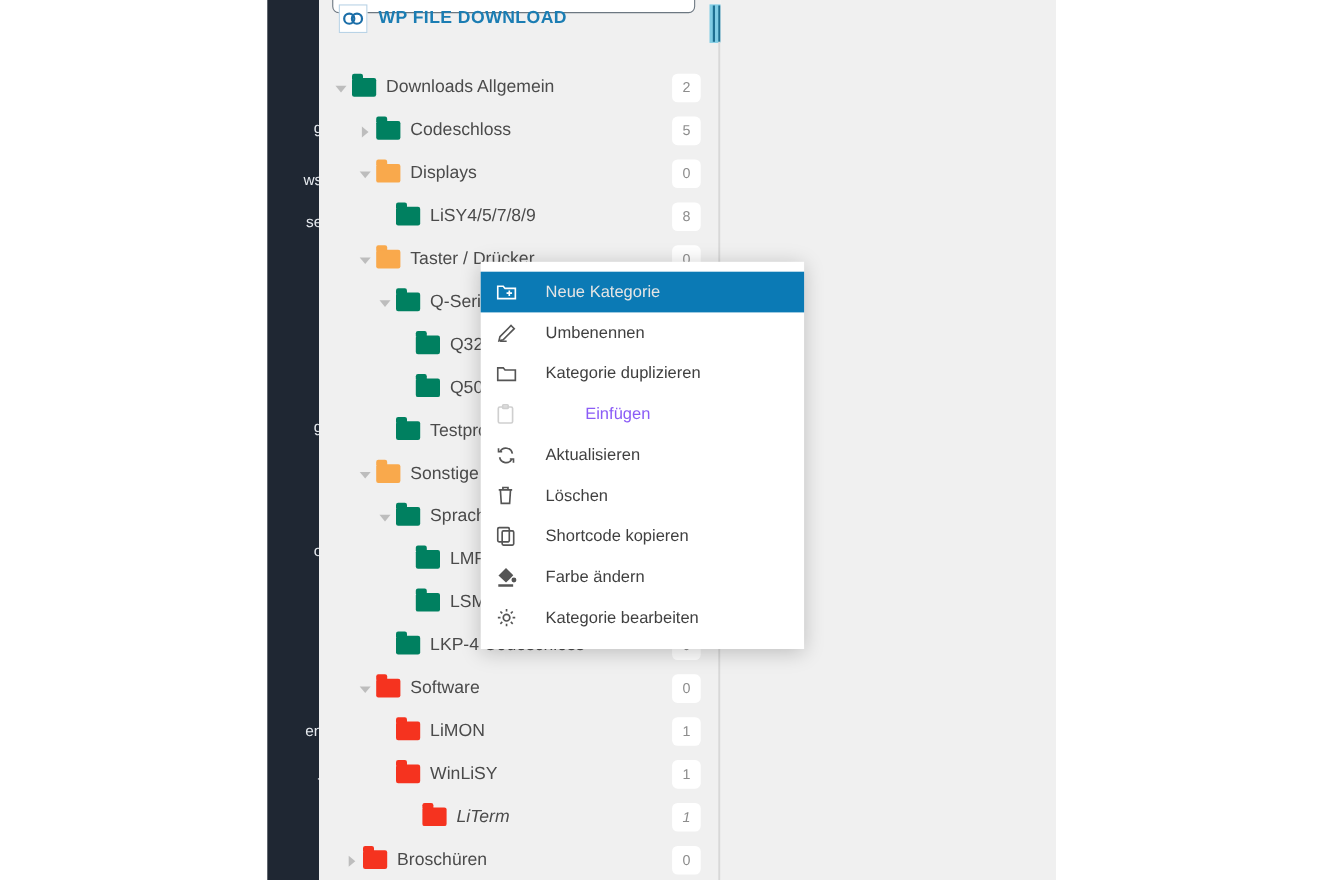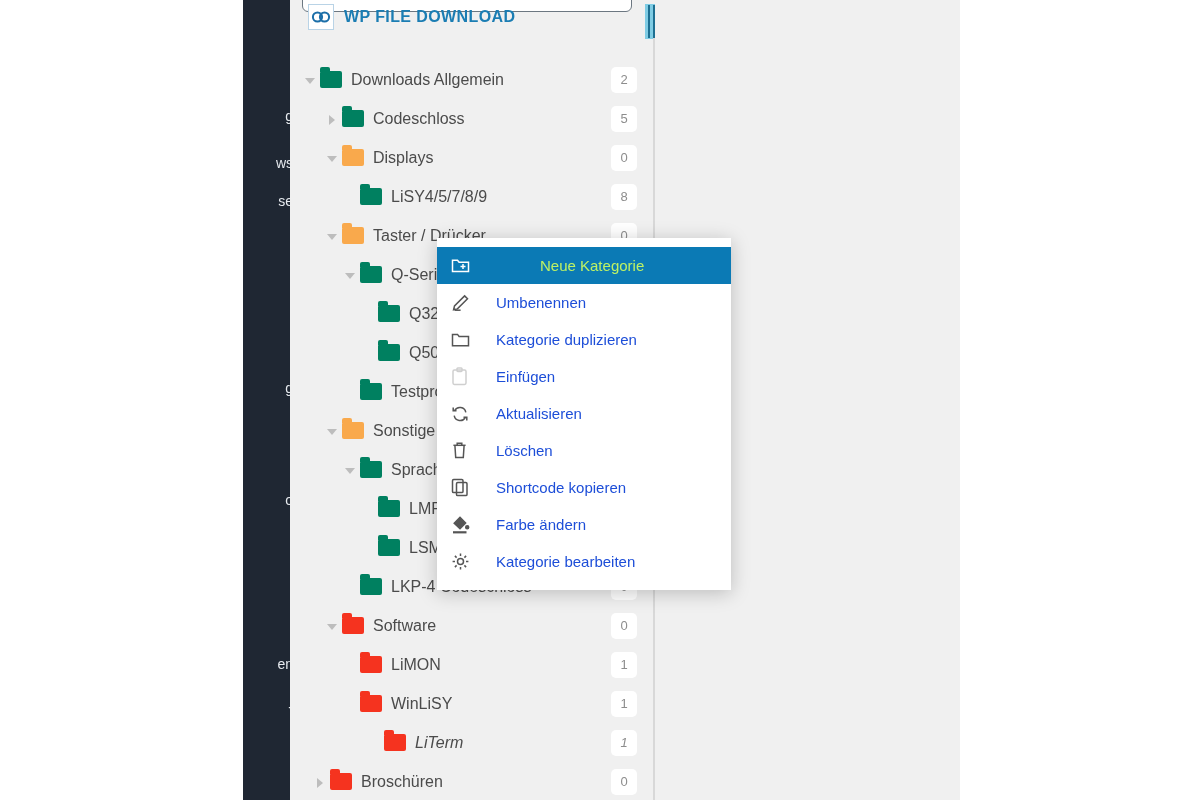--- a/index.html
+++ b/index.html
@@ -157,37 +157,36 @@
     background: #ffffff;
     box-shadow: 0 3px 18px rgba(0,0,0,0.22);
     padding: 9px 0 10px 0;
     z-index: 50;
   }
   .menu-item {
     height: 37px;
     display: flex;
     align-items: center;
     padding-left: 14px;
-    color: #1d4ed8;
+    color: #404040;
     font-size: 15px;
     white-space: nowrap;
   }
   .menu-item .mi-icon {
     width: 30px; flex: 0 0 30px;
     display: flex; align-items: center; justify-content: flex-start;
     color: #555;
   }
   .menu-item .mi-label { padding-left: 15px; }
   .menu-item.active {
     background: #0b7ab5;
-    color: #bef264;
-    gap: 44px;
+    color: #e5e5e5;
   }
   .menu-item.active .mi-icon { color: #ffffff; }
-  .menu-item.disabled { color: #1d4ed8; }
+  .menu-item.disabled { color: #8b5cf6; gap: 36px; }
   .menu-item.disabled .mi-icon { color: #cfcfcf; }
 </style>
 </head>
 <body>
 
 <div id="root">
 
   <div class="left-gutter"></div>
 
   <div class="dark-sidebar" id="dark-sidebar">

